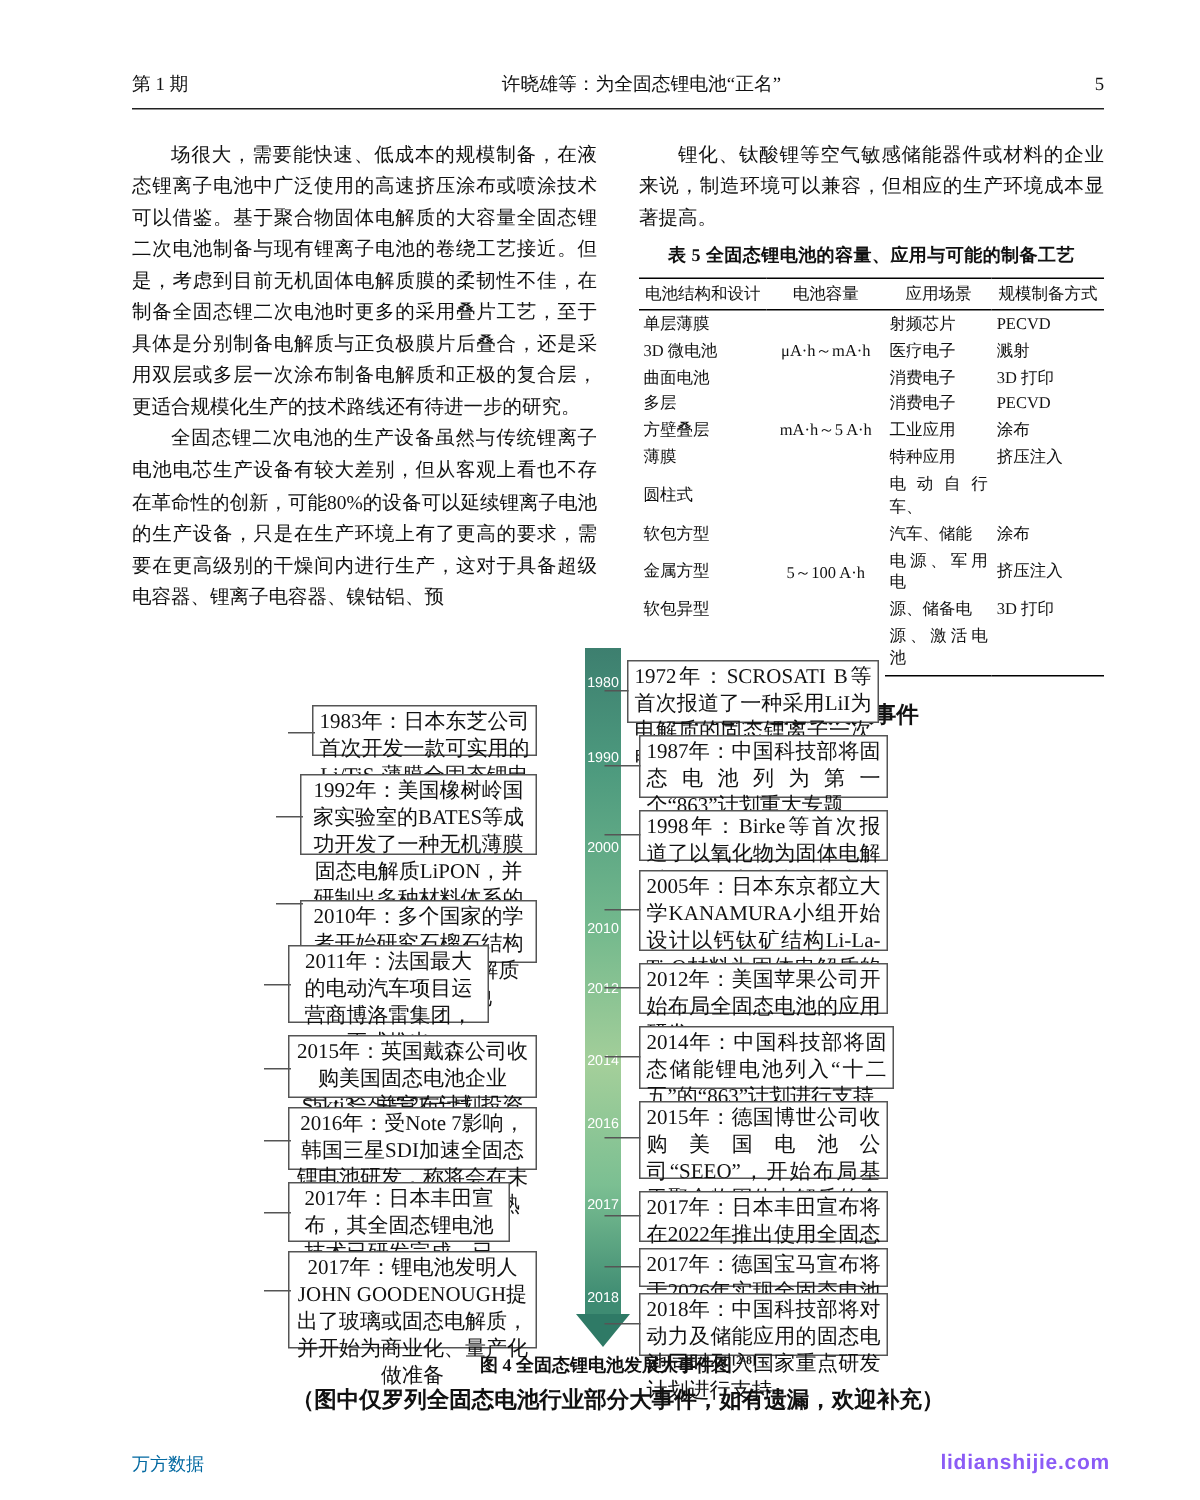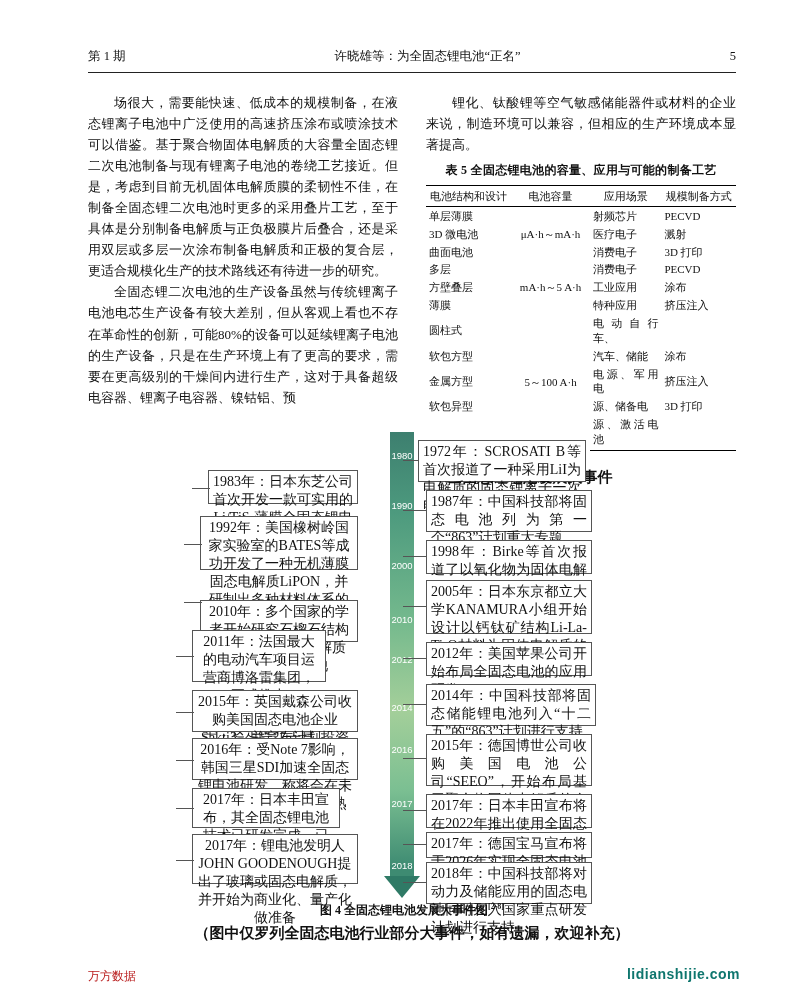--- a/index.html
+++ b/index.html
@@ -181,29 +181,29 @@
     font-size: 15px;
     font-weight: bold;
   }
   .sup { font-size: 8px; vertical-align: super; }
   
   .footer-left {
     position: absolute;
     left: 88px;
     top: 968px;
     font-size: 12px;
-    color: #b91c1c;
+    color: #0369a1;
   }
   .footer-right {
     position: absolute;
     right: 60px;
     top: 966px;
     font-size: 14px;
     font-weight: bold;
-    color: #0f766e;
+    color: #8b5cf6;
     font-family: "Liberation Sans", sans-serif;
     letter-spacing: 0.5px;
   }
 </style>
 </head>
 <body>
 
 <div class="page">
 
   <div class="header">
@@ -331,21 +331,21 @@
 
     <div class="note left-note" style="left:104px; top:258px; width:166px; height:42px;">2015年：英国戴森公司收购美国固态电池企业Sakti3，并宣布计划投资10亿美元量产全固态锂电池</div>
     <div class="leader" style="left:88px; top:280px; width:18px;"></div>
 
     <div class="note left-note" style="left:104px; top:306px; width:166px; height:42px;">2016年：受Note 7影响，韩国三星SDI加速全固态锂电池研发，称将会在未来的2～3 年内达到成熟水平</div>
     <div class="leader" style="left:88px; top:328px; width:18px;"></div>
 
     <div class="note left-note" style="left:104px; top:356px; width:148px; height:40px;font-family:Liberation Serif, serif;">2017年：日本丰田宣布，其全固态锂电池技术已研发完成，已开始送样潜在客户</div>
     <div class="leader" style="left:88px; top:376px; width:18px;"></div>
 
-    <div class="note left-note" style="left:104px; top:402px; width:166px; height:50px;">2017年：锂电池发明人JOHN GOODENOUGH提出了玻璃或固态电解质，并开始为商业化、量产化做准备</div>
+    <div class="note left-note" style="left:104px; top:402px; width:166px; height:65px;">2017年：锂电池发明人JOHN GOODENOUGH提出了玻璃或固态电解质，并开始为商业化、量产化做准备</div>
     <div class="leader" style="left:88px; top:428px; width:18px;"></div>
 
     <div class="note" style="left:330px; top:8px; width:168px; height:42px;">1972年：SCROSATI B等首次报道了一种采用LiI为电解质的固态锂离子一次电池</div>
     <div class="leader" style="left:315px; top:28px; width:16px;"></div>
 
     <div class="note" style="left:338px; top:58px; width:166px; height:42px;">1987年：中国科技部将固态电池列为第一个“863”计划重大专题</div>
     <div class="leader" style="left:315px; top:78px; width:24px;"></div>
 
     <div class="note" style="left:338px; top:108px; width:166px; height:34px;">1998年：Birke等首次报道了以氧化物为固体电解质的全固态电池研究结果</div>
     <div class="leader" style="left:315px; top:124px; width:24px;"></div>

